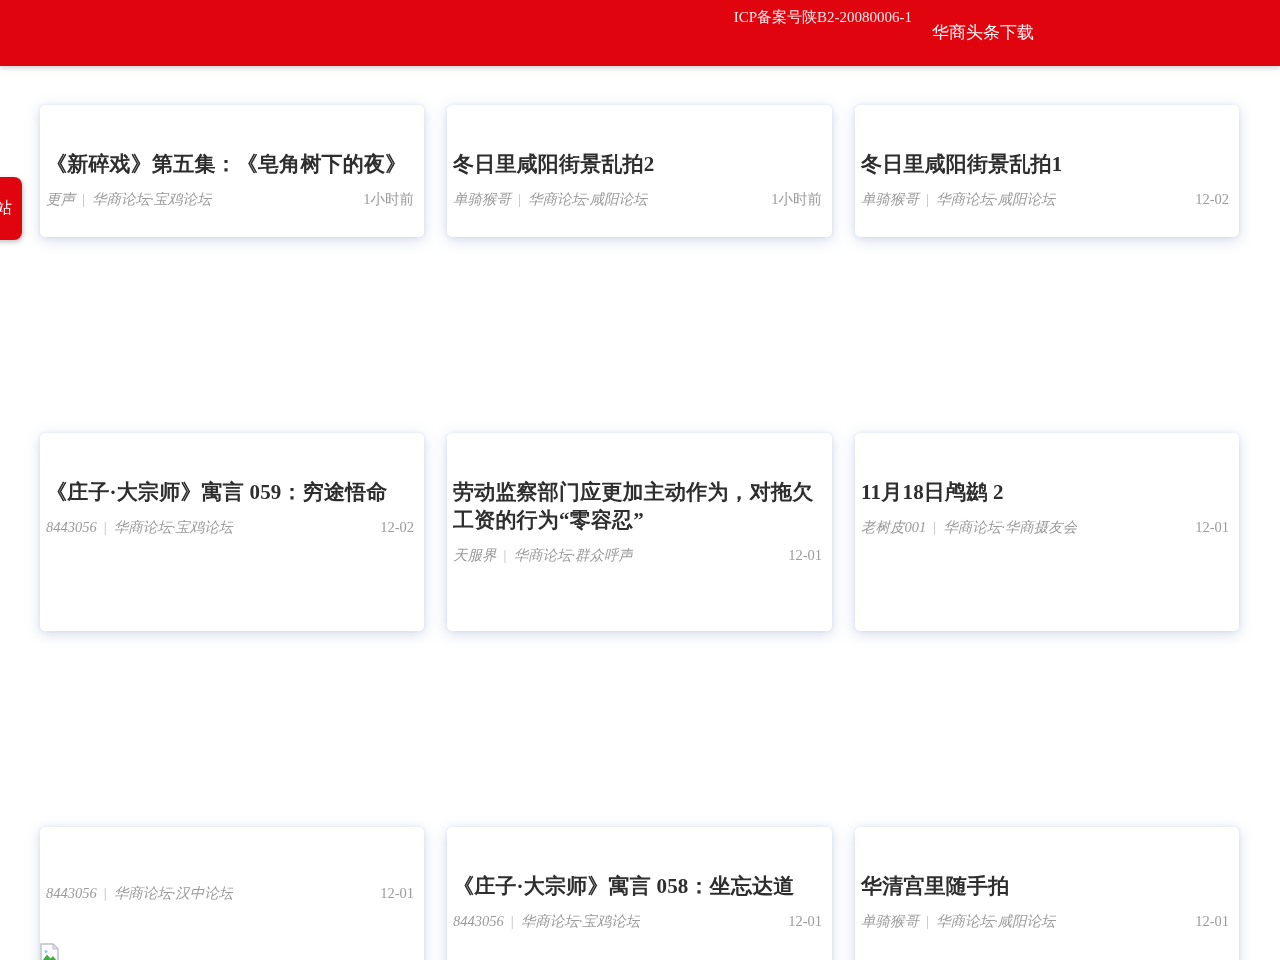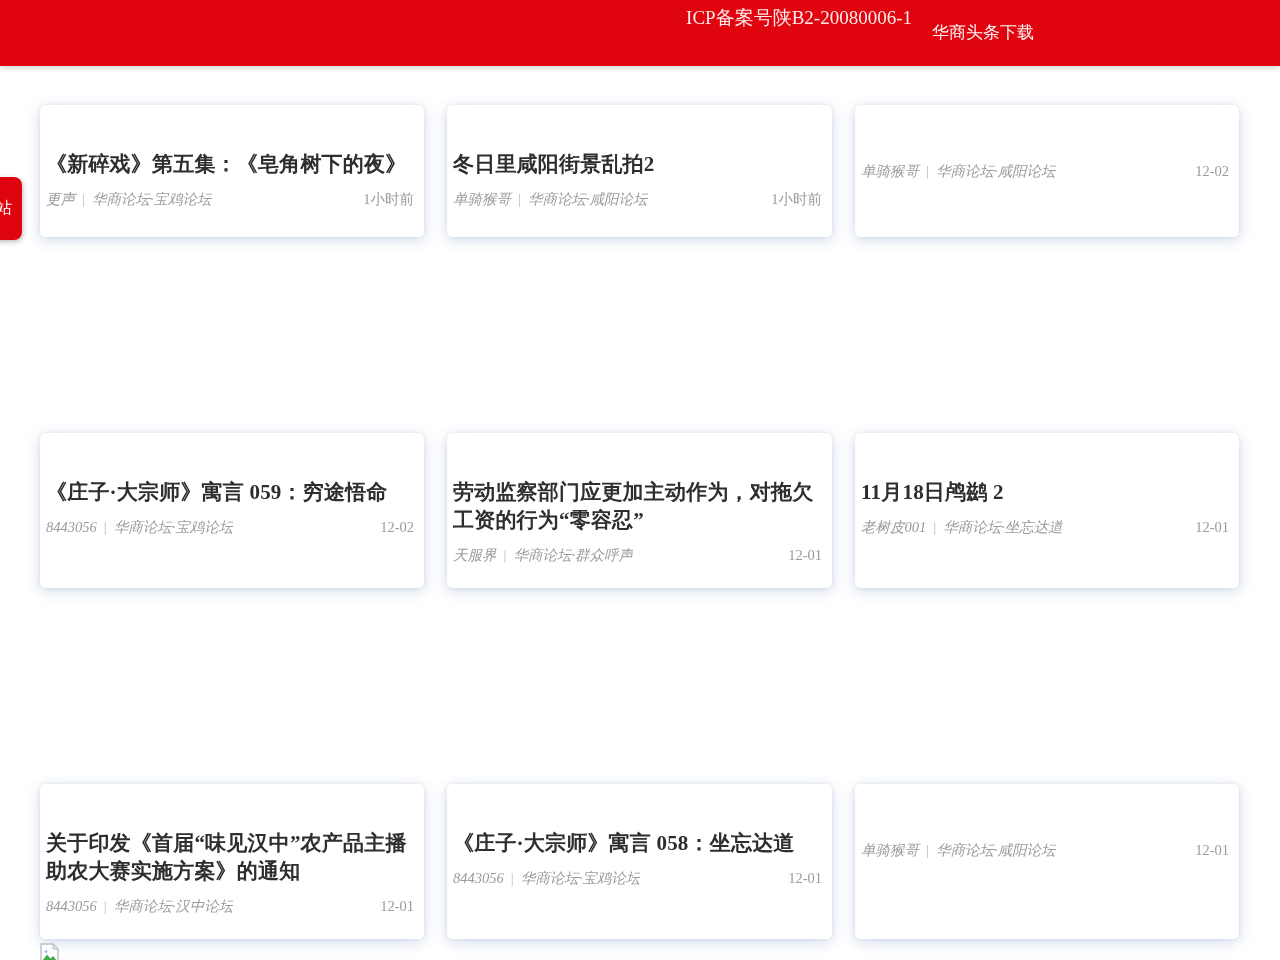--- a/index.html
+++ b/index.html
@@ -11,21 +11,21 @@
   
   .top-bar{
     position:absolute;top:0;left:0;width:1280px;height:66px;
     background:#e0040e;
     box-shadow:0 2px 6px rgba(0,0,0,0.18);
     z-index:5;
   }
   .icp-block{
     position:absolute;top:3px;right:368px;
     text-align:right;color:rgba(255,255,255,0.92);
-    font-size:19px;line-height:29px;white-space:nowrap;
+    font-size:15px;line-height:29px;white-space:nowrap;
   }
   .app-download{
     position:absolute;left:932px;top:0;height:62px;line-height:66px;
     color:rgba(255,255,255,0.96);font-size:17px;white-space:nowrap;
     cursor:pointer;text-decoration:none;
   }
   
   .side-tab{
     position:absolute;left:-14px;top:177px;width:36px;height:63px;
     background:#e0040e;border-radius:8px;
@@ -41,21 +41,21 @@
     grid-template-columns:384px 385px 384px;
     column-gap:23px;row-gap:196px;
   }
   .card{
     background:#ffffff;border-radius:5px;box-sizing:border-box;
     padding:45px 10px 0 6px;
     box-shadow:0 3px 14px rgba(104,128,184,0.30),0 0 3px rgba(104,128,184,0.14);
     cursor:pointer;position:relative;
   }
   .card:nth-child(-n+3){height:132px;}
-  .card:nth-child(n+4){height:155px;}
+  .card:nth-child(n+4){height:198px;}
   .card-title{
     font-size:21px;font-weight:bold;color:#2e2e2e;line-height:28px;
     letter-spacing:0.2px;
   }
   .card-meta{
     margin-top:12px;font-size:14.5px;color:#9b9b9b;
     display:flex;justify-content:space-between;align-items:baseline;
     white-space:nowrap;
   }
   .meta-left{font-style:italic;overflow:hidden;text-align:right;}
@@ -93,20 +93,21 @@
     <div class="card-title">冬日里咸阳街景乱拍2</div>
     <div class="card-meta">
       <div class="meta-left">
         <span class="meta-author">单骑猴哥</span><span class="meta-sep">|</span><span class="meta-forum">华商论坛·咸阳论坛</span>
       </div>
       <div class="meta-time">1小时前</div>
     </div>
   </div>
 
   <div class="card">
+    <div class="card-title">冬日里咸阳街景乱拍1</div>
     <div class="card-meta">
       <div class="meta-left">
         <span class="meta-author">单骑猴哥</span><span class="meta-sep">|</span><span class="meta-forum">华商论坛·咸阳论坛</span>
       </div>
       <div class="meta-time">12-02</div>
     </div>
   </div>
 
   <div class="card">
     <div class="card-title">《庄子·大宗师》寓言 059：穷途悟命</div>
@@ -125,47 +126,47 @@
         <span class="meta-author">天服界</span><span class="meta-sep">|</span><span class="meta-forum">华商论坛·群众呼声</span>
       </div>
       <div class="meta-time">12-01</div>
     </div>
   </div>
 
   <div class="card">
     <div class="card-title">11月18日鸬鹚 2</div>
     <div class="card-meta">
       <div class="meta-left">
-        <span class="meta-author">老树皮001</span><span class="meta-sep">|</span><span class="meta-forum">华商论坛·坐忘达道</span>
+        <span class="meta-author">老树皮001</span><span class="meta-sep">|</span><span class="meta-forum">华商论坛·华商摄友会</span>
       </div>
       <div class="meta-time">12-01</div>
     </div>
   </div>
 
   <div class="card">
-    <div class="card-title">关于印发《首届“味见汉中”农产品主播助农大赛实施方案》的通知</div>
     <div class="card-meta">
       <div class="meta-left">
         <span class="meta-author">8443056</span><span class="meta-sep">|</span><span class="meta-forum">华商论坛·汉中论坛</span>
       </div>
       <div class="meta-time">12-01</div>
     </div>
   </div>
 
   <div class="card">
     <div class="card-title">《庄子·大宗师》寓言 058：坐忘达道</div>
     <div class="card-meta">
       <div class="meta-left">
         <span class="meta-author">8443056</span><span class="meta-sep">|</span><span class="meta-forum">华商论坛·宝鸡论坛</span>
       </div>
       <div class="meta-time">12-01</div>
     </div>
   </div>
 
   <div class="card">
+    <div class="card-title">华清宫里随手拍</div>
     <div class="card-meta">
       <div class="meta-left">
         <span class="meta-author">单骑猴哥</span><span class="meta-sep">|</span><span class="meta-forum">华商论坛·咸阳论坛</span>
       </div>
       <div class="meta-time">12-01</div>
     </div>
   </div>
 </div>
 
 <svg class="broken-img" viewBox="0 0 19 22">

